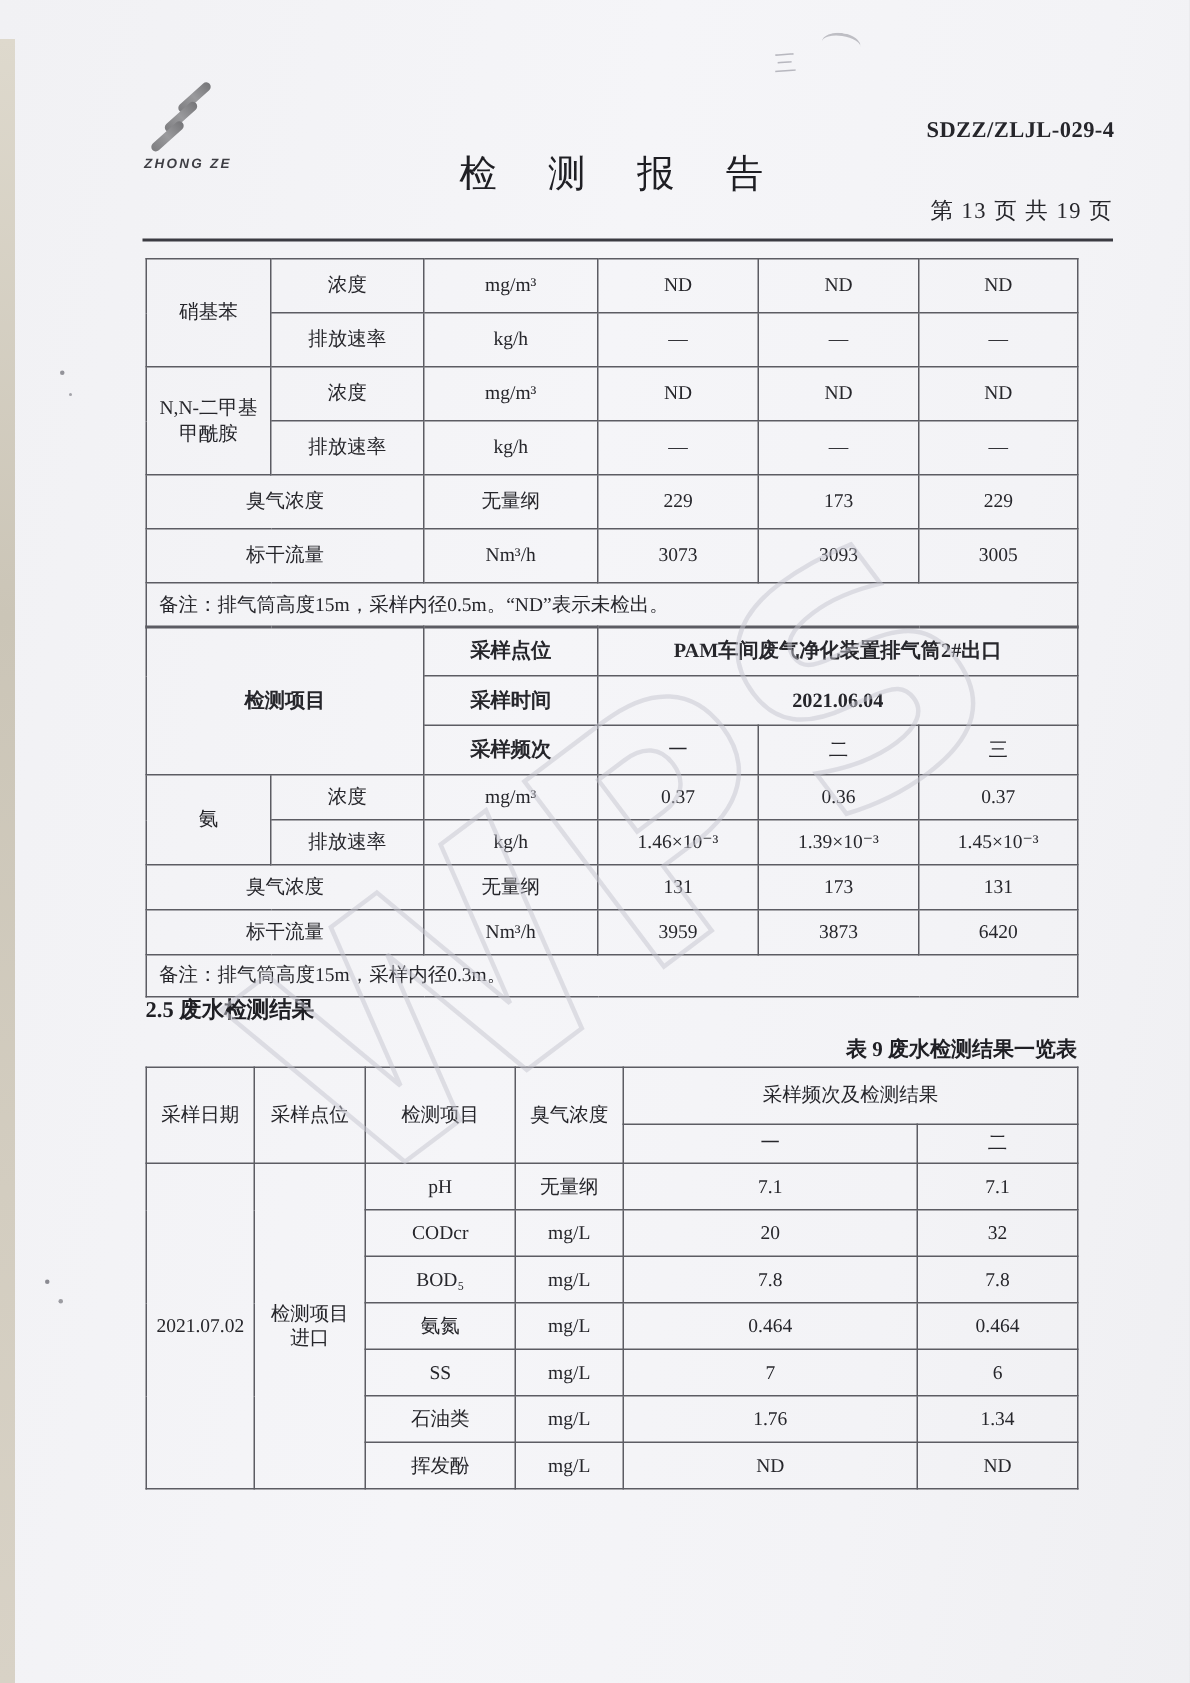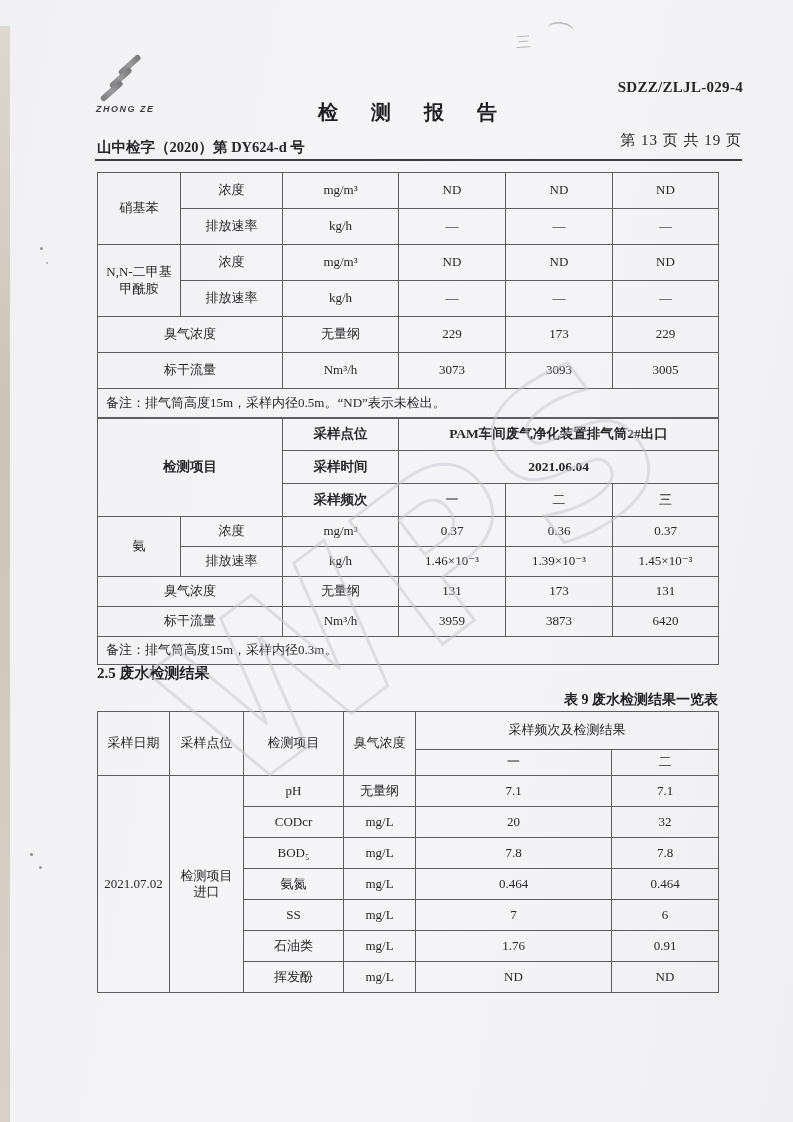--- a/index.html
+++ b/index.html
@@ -20,21 +20,21 @@
   .logo{position:absolute;left:94px;top:54px;width:70px;height:64px;}
   .logo .bar{position:absolute;width:27px;height:5.5px;border-radius:3px;
     background:linear-gradient(90deg,#7d7d80,#9a9a9d 50%,#767679);transform:rotate(-42deg);}
   .logo .b1{left:22px;top:8px;}
   .logo .b2{left:13px;top:21px;}
   .logo .b3{left:4px;top:34px;}
   .logo-text{position:absolute;left:96px;top:104px;font-family:"Liberation Sans",sans-serif;
     font-size:9px;font-weight:bold;letter-spacing:1.5px;color:#3e3e44;font-style:italic;}
   .doc-code{position:absolute;right:50px;top:79px;font-size:15px;font-weight:bold;letter-spacing:.3px;}
   .report-title{position:absolute;left:97px;top:99px;width:621px;text-align:center;
-    font-size:20px;font-weight:bold;letter-spacing:14px;text-indent:14px;color:#1f1f24;}
+    font-size:25px;font-weight:normal;letter-spacing:14px;text-indent:14px;color:#1f1f24;}
   .ref-no{position:absolute;left:97px;top:138px;font-size:14.5px;font-weight:600;}
   .page-ind{position:absolute;right:51px;top:131px;font-size:15px;font-weight:normal;letter-spacing:1px;}
   .head-rule{position:absolute;left:95px;top:159px;width:647px;height:2px;background:#3b3b42;}
 
   
   .wm{position:absolute;left:125px;top:315px;width:590px;height:530px;opacity:.5;pointer-events:none;}
 
   
   table.tbl{position:absolute;border-collapse:collapse;table-layout:fixed;width:621px;left:97px;}
   .tbl td{border:1px solid #5c5c63;text-align:center;vertical-align:middle;
@@ -68,21 +68,20 @@
   <div class="bleed">三</div>
 
   <div class="logo">
     <span class="bar b1"></span>
     <span class="bar b2"></span>
     <span class="bar b3"></span>
   </div>
   <div class="logo-text">ZHONG ZE</div>
   <div class="doc-code">SDZZ/ZLJL-029-4</div>
   <div class="report-title">检 测 报 告</div>
-  <div class="ref-no">山中检字（2020）第 DY624-d 号</div>
   <div class="page-ind">第 13 页 共 19 页</div>
   <div class="head-rule"></div>
 
   <table class="tbl t1">
     <colgroup>
         <col class="c1">
         <col class="c2">
         <col class="c3">
         <col class="c4">
         <col class="c5">
@@ -252,21 +251,21 @@
       <tr class="drow">
         <td>SS</td>
         <td>mg/L</td>
         <td>7</td>
         <td>6</td>
       </tr>
       <tr class="drow">
         <td>石油类</td>
         <td>mg/L</td>
         <td>1.76</td>
-        <td>0.91</td>
+        <td>1.34</td>
       </tr>
       <tr class="drow">
         <td>挥发酚</td>
         <td>mg/L</td>
         <td>ND</td>
         <td>ND</td>
       </tr>
     </tbody>
   </table>
 

